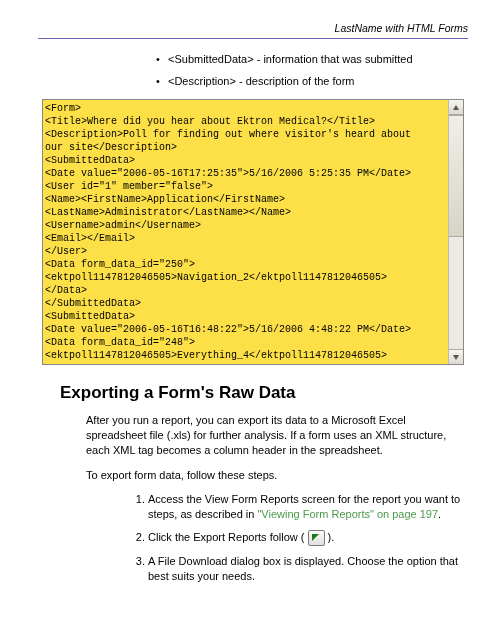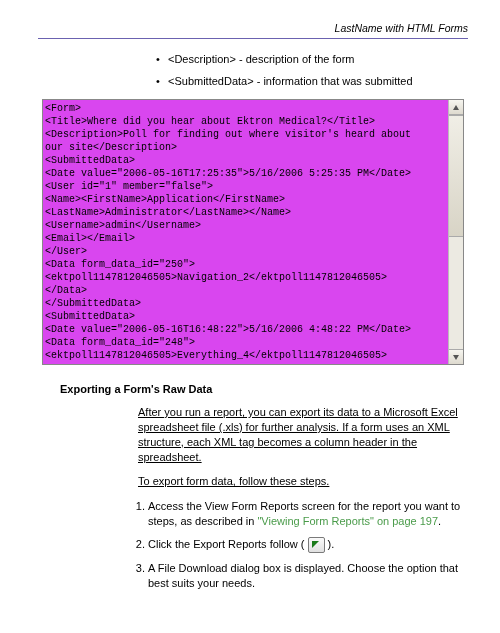--- a/index.html
+++ b/index.html
@@ -45,21 +45,21 @@
     font-weight: bold;
     margin: 0 0 10px 94px;
     font-size: 10.5px;
   }
   .code-box-wrap {
     margin: 0 4px 18px 4px;
   }
   .code-box {
     border: 1px solid #888;
     border-right: none;
-    background: #d946ef;
+    background: #fde047;
     position: relative;
     padding: 2px 0 2px 2px;
     font-family: "Courier New", monospace;
     font-size: 10px;
     line-height: 1.3;
   }
   .code-content {
     white-space: pre;
     overflow: hidden;
   }
@@ -100,28 +100,27 @@
   .sb-thumb {
     position: absolute;
     left: 0; right: 0;
     top: 15px;
     height: 120px;
     background: linear-gradient(#f0eee6, #d8d4c6);
     border-top: 1px solid #aaa;
     border-bottom: 1px solid #aaa;
   }
   .h2 {
-    font-size: 11px;
+    font-size: 17px;
     font-weight: bold;
     margin: 0 0 10px 22px;
   }
   .body-text {
-    margin: 0 0 10px 100px;
+    margin: 0 0 10px 48px;
     line-height: 1.35;
-    text-decoration: underline;
   }
   .num-list {
     margin: 0 0 0 94px;
     padding: 0 0 0 16px;
   }
   .num-list li {
     margin-bottom: 8px;
     line-height: 1.35;
   }
   .link {
@@ -150,24 +149,24 @@
 </head>
 <body>
 
 <div class="page">
 
   <div class="header-right">LastName with HTML Forms</div>
   <hr class="hr">
 
   <ul class="bullets">
     <li>
+      <span>&lt;SubmittedData&gt;</span><span> - information that was submitted</span>
+    </li>
+    <li>
       <span>&lt;Description&gt;</span><span> - description of the form</span>
-    </li>
-    <li>
-      <span>&lt;SubmittedData&gt;</span><span> - information that was submitted</span>
     </li>
   </ul>
 
 
   <div class="code-box-wrap">
     <div class="code-box">
       <div class="code-content">&lt;Form&gt;
 &lt;Title&gt;Where did you hear about Ektron Medical?&lt;/Title&gt;
 &lt;Description&gt;Poll for finding out where visitor's heard about
 our site&lt;/Description&gt;

